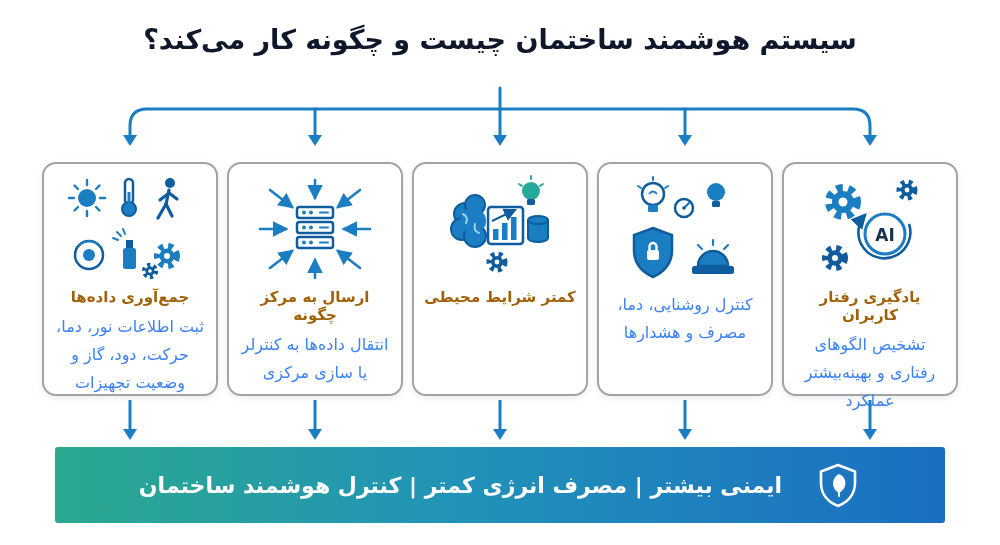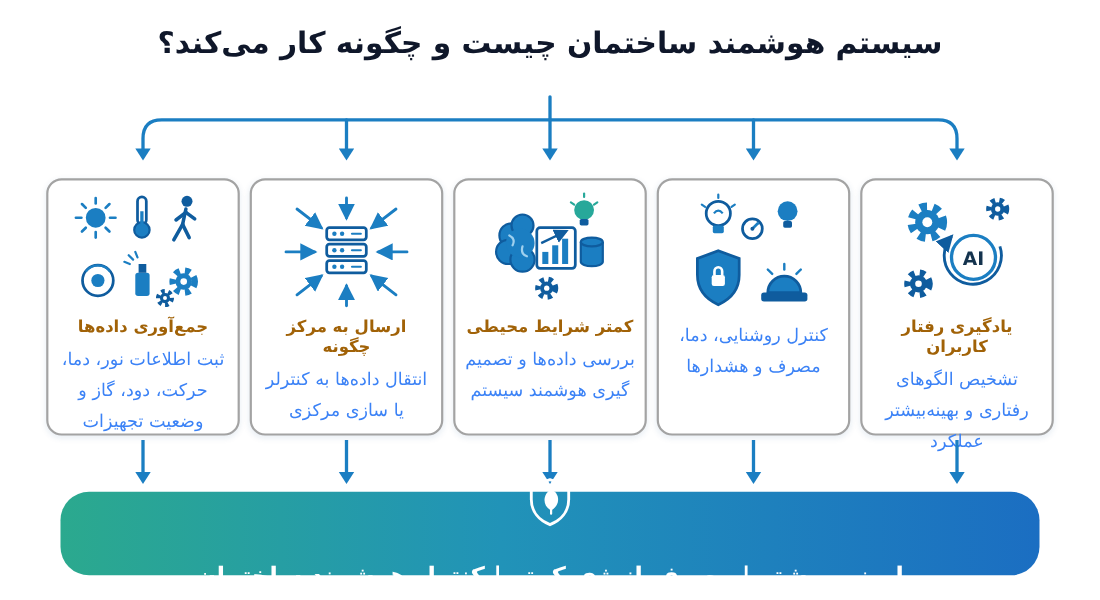--- a/index.html
+++ b/index.html
@@ -76,24 +76,24 @@
     padding:0 42px;
   }
   .arrow-slot {
     width:176px;
     display:flex; justify-content:center;
   }
   .banner {
     position:absolute;
     top:447px; left:55px;
     width:890px; height:76px;
-    border-radius:26px;
+    border-radius:3px;
     background:linear-gradient(90deg, #2ba98e 0%, #2193b8 45%, #1b6ec2 100%);
     display:flex;
-    flex-direction:column; 
+    flex-direction:row; 
     align-items:center;
     justify-content:center;
     gap:33px;
   }
   .banner-text {
     color:#ffffff;
     font-size:22px;
     font-weight:bold;
     direction:rtl;
   }
@@ -259,21 +259,20 @@
           <path d="M93 46 v18 a10 4 0 0 0 20 0 v-18"></path>
           <ellipse cx="103" cy="46" rx="10" ry="4"></ellipse>
         </g>
 
         <circle cx="62" cy="88" r="8" fill="none" stroke="#0f5c9e" stroke-width="5" stroke-dasharray="3.9 3.9"></circle>
         <circle cx="62" cy="88" r="6" fill="#0f5c9e"></circle>
         <circle cx="62" cy="88" r="2.4" fill="#ffffff"></circle>
       </svg>
     </div>
     <div class="card-title">کمتر شرایط محیطی</div>
-    <div class="card-desc">بررسی داده‌ها و تصمیم گیری هوشمند سیستم</div>
   </div>
 
   <div class="card">
     <div class="card-icon">
       <svg width="130" height="110" viewBox="0 0 130 110">
 
         <circle cx="33" cy="20" r="11" fill="#ffffff" stroke="#0f5c9e" stroke-width="2.5"></circle>
         <path d="M29 20 q4 -5 8 0" fill="none" stroke="#1b7ec2" stroke-width="2"></path>
         <rect x="28" y="31" width="10" height="7" rx="1.5" fill="#1b7ec2"></rect>
         <g stroke="#1b7ec2" stroke-width="2" stroke-linecap="round">

